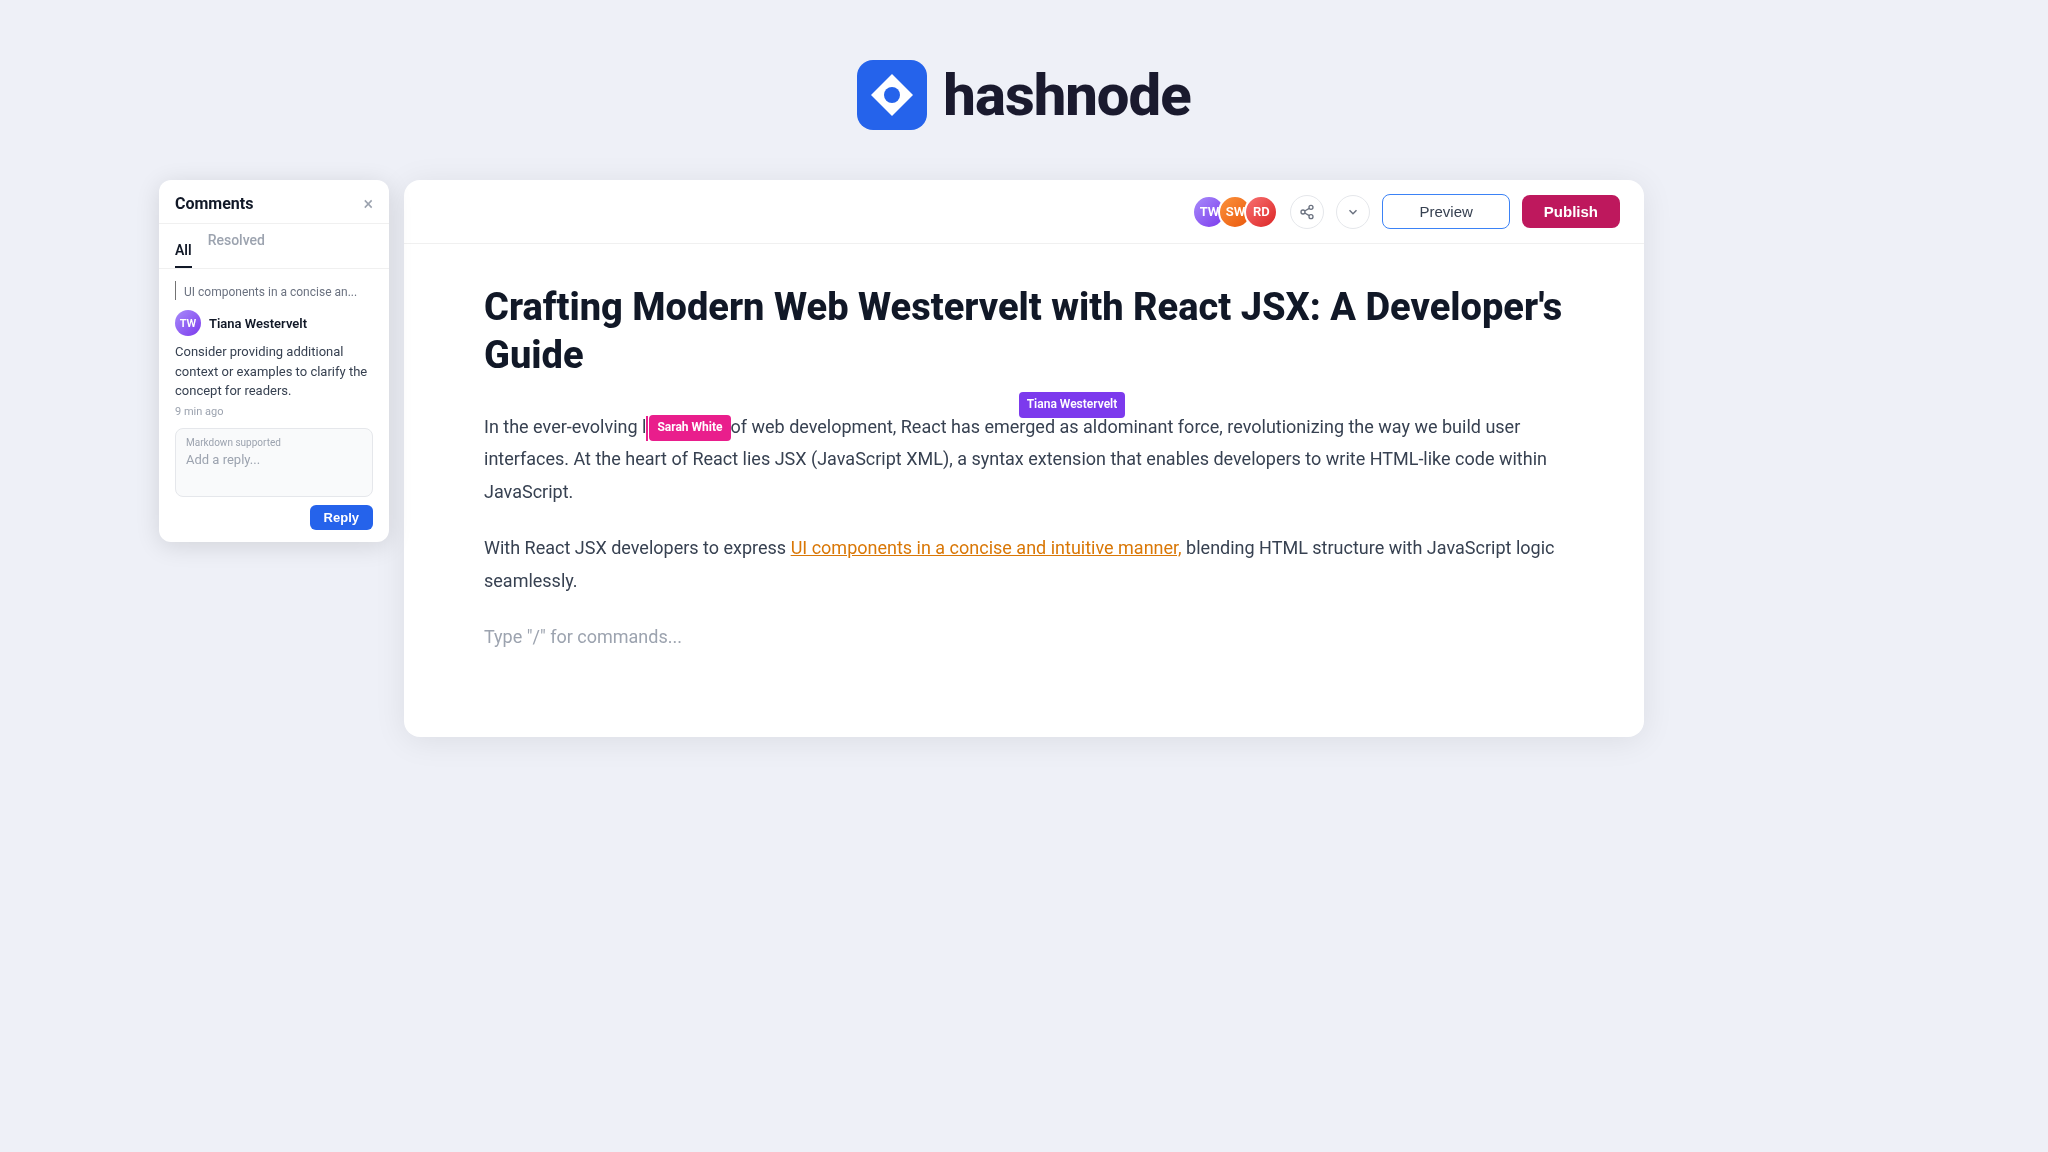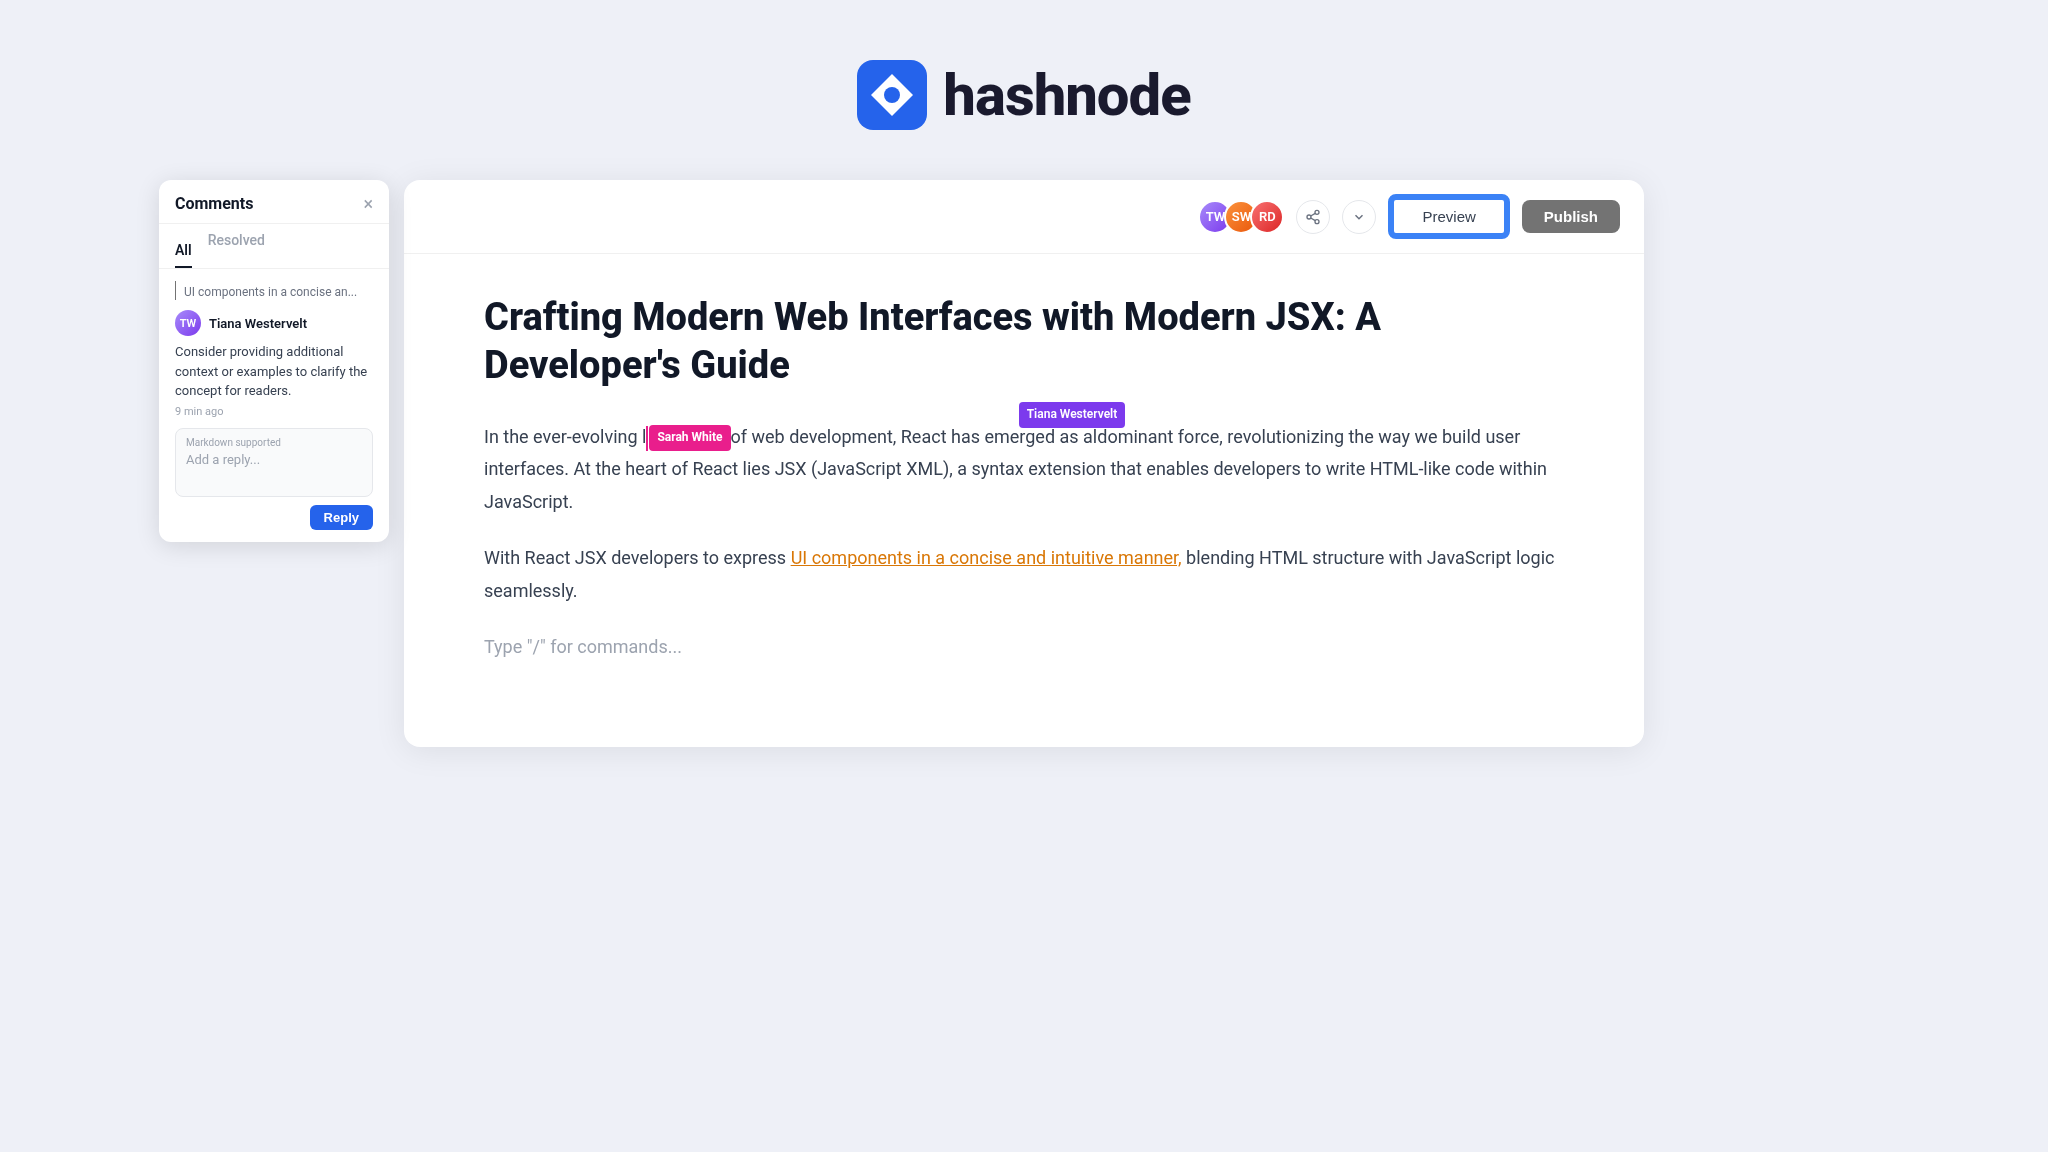--- a/index.html
+++ b/index.html
@@ -107,35 +107,35 @@
       border: 1px solid #e5e7eb;
       background: #fff;
       display: flex;
       align-items: center;
       justify-content: center;
       cursor: pointer;
       color: #6b7280;
     }
 
     .preview-btn {
-      padding: 8px 28px;
-      border: 6px solid #3b82f6;
+      padding: 8px 36px;
+      border: 1px solid #3b82f6;
       border-radius: 8px;
       background: #fff;
       font-size: 15px;
       color: #374151;
       cursor: pointer;
       font-weight: 500;
     }
 
     .publish-btn {
       padding: 8px 22px;
       border: none;
       border-radius: 8px;
-      background: #737373;
+      background: #be185d;
       font-size: 15px;
       color: #fff;
       cursor: pointer;
       font-weight: 600;
     }
 
     
     .editor-content {
       padding: 40px 80px 60px;
       position: relative;
@@ -437,21 +437,21 @@
     <button class="chevron-btn">
       <svg width="14" height="14" viewBox="0 0 24 24" fill="none" stroke="currentColor" stroke-width="2.5">
         <polyline points="6 9 12 15 18 9"></polyline>
       </svg>
     </button>
     <button class="preview-btn">Preview</button>
     <button class="publish-btn">Publish</button>
   </div>
 
   <div class="editor-content">
-    <h1 class="article-title">Crafting Modern Web Interfaces with Modern JSX: A Developer's Guide</h1>
+    <h1 class="article-title">Crafting Modern Web Westervelt with React JSX: A Developer's Guide</h1>
 
     <div class="article-body">
       <p>
         <span>In the ever-evolving l</span><span class="cursor-sarah"></span><span class="cursor-label-sarah">Sarah White</span><span>of web development, React has emerged as a</span><span style="position:relative; display:inline;"><span class="cursor-label-tiana" style="position:absolute; top:-24px; right:-28px; display:inline-block;">Tiana Westervelt</span>l</span><span>dominant force, revolutionizing the way we build user interfaces. At the heart of React lies JSX (JavaScript XML), a syntax extension that enables developers to write HTML-like code within JavaScript.</span>
       </p>
       <p>
         <span>With React JSX developers to express </span><span class="underlined-link">UI components in a concise and intuitive manner,</span><span> blending HTML structure with JavaScript logic seamlessly.</span>
       </p>
       <p class="placeholder-text">Type "/" for commands...</p>
     </div>

